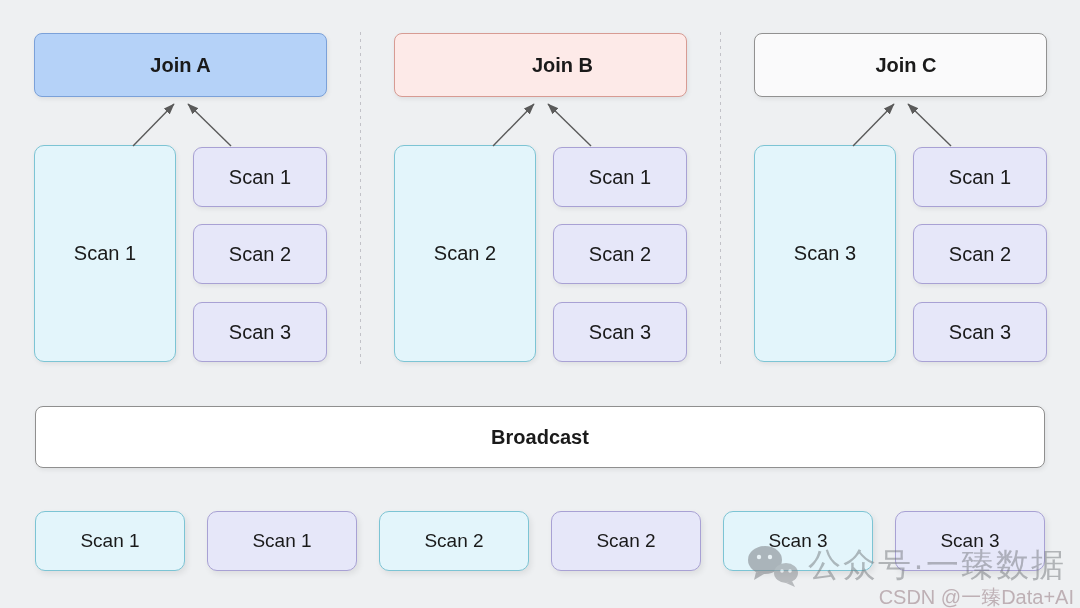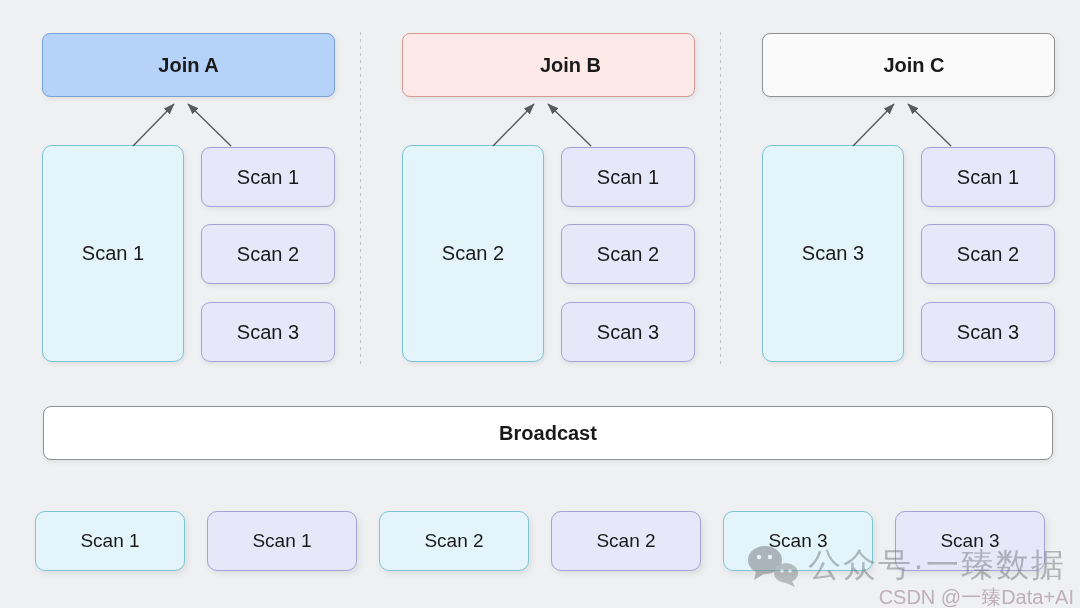--- a/index.html
+++ b/index.html
@@ -6,33 +6,32 @@
   body{font-family:"Liberation Sans","DejaVu Sans",sans-serif;}
   .canvas{
     position:relative;width:1080px;height:608px;
     background:var(--bg,#eef0f2);overflow:hidden;
   }
   .box{
     position:absolute;display:flex;align-items:center;justify-content:center;
     border-radius:9px;font-size:20px;color:var(--text,#1a1a1a);
     box-shadow:1px 2px 5px rgba(0,0,0,0.07);
     box-sizing:border-box;
-    margin-left:8px;
   }
   .join{top:33px;width:293px;height:64px;font-weight:600;border-radius:8px;}
   .join-a{left:34px;background:var(--join-a-fill);border:1.5px solid var(--join-a-border);}
   .join-b{left:394px;background:var(--join-b-fill);border:1.5px solid var(--join-b-border);padding-left:44px;}
   .join-c{left:754px;background:var(--join-c-fill);border:1.5px solid var(--join-c-border);padding-left:11px;}
   .tall{top:145px;width:142px;height:217px;background:var(--cyan-fill);border:1.5px solid var(--cyan-border);border-radius:10px;}
   .tall-a{left:34px;} .tall-b{left:394px;} .tall-c{left:754px;}
   .small{width:134px;height:60px;background:var(--lav-fill);border:1.5px solid var(--lav-border);}
   .col-a{left:193px;} .col-b{left:553px;} .col-c{left:913px;}
   .r1{top:147px;} .r2{top:224px;} .r3{top:302px;}
   .broadcast{
-    left:35px;top:406px;width:1010px;height:54px;background:#ffffff;
+    left:35px;top:406px;width:1010px;height:62px;background:#ffffff;
     border:1.5px solid var(--broadcast-border);font-weight:600;border-radius:8px;
   }
   .bottom-row{
     position:absolute;left:35px;top:511px;width:1010px;height:60px;
     display:flex;justify-content:space-between;
   }
   .bottom-box{
     position:relative;width:150px;height:60px;display:flex;align-items:center;justify-content:center;
     border-radius:10px;font-size:19px;color:var(--text,#1a1a1a);
     box-shadow:2px 3px 6px rgba(0,0,0,0.08);box-sizing:border-box;

